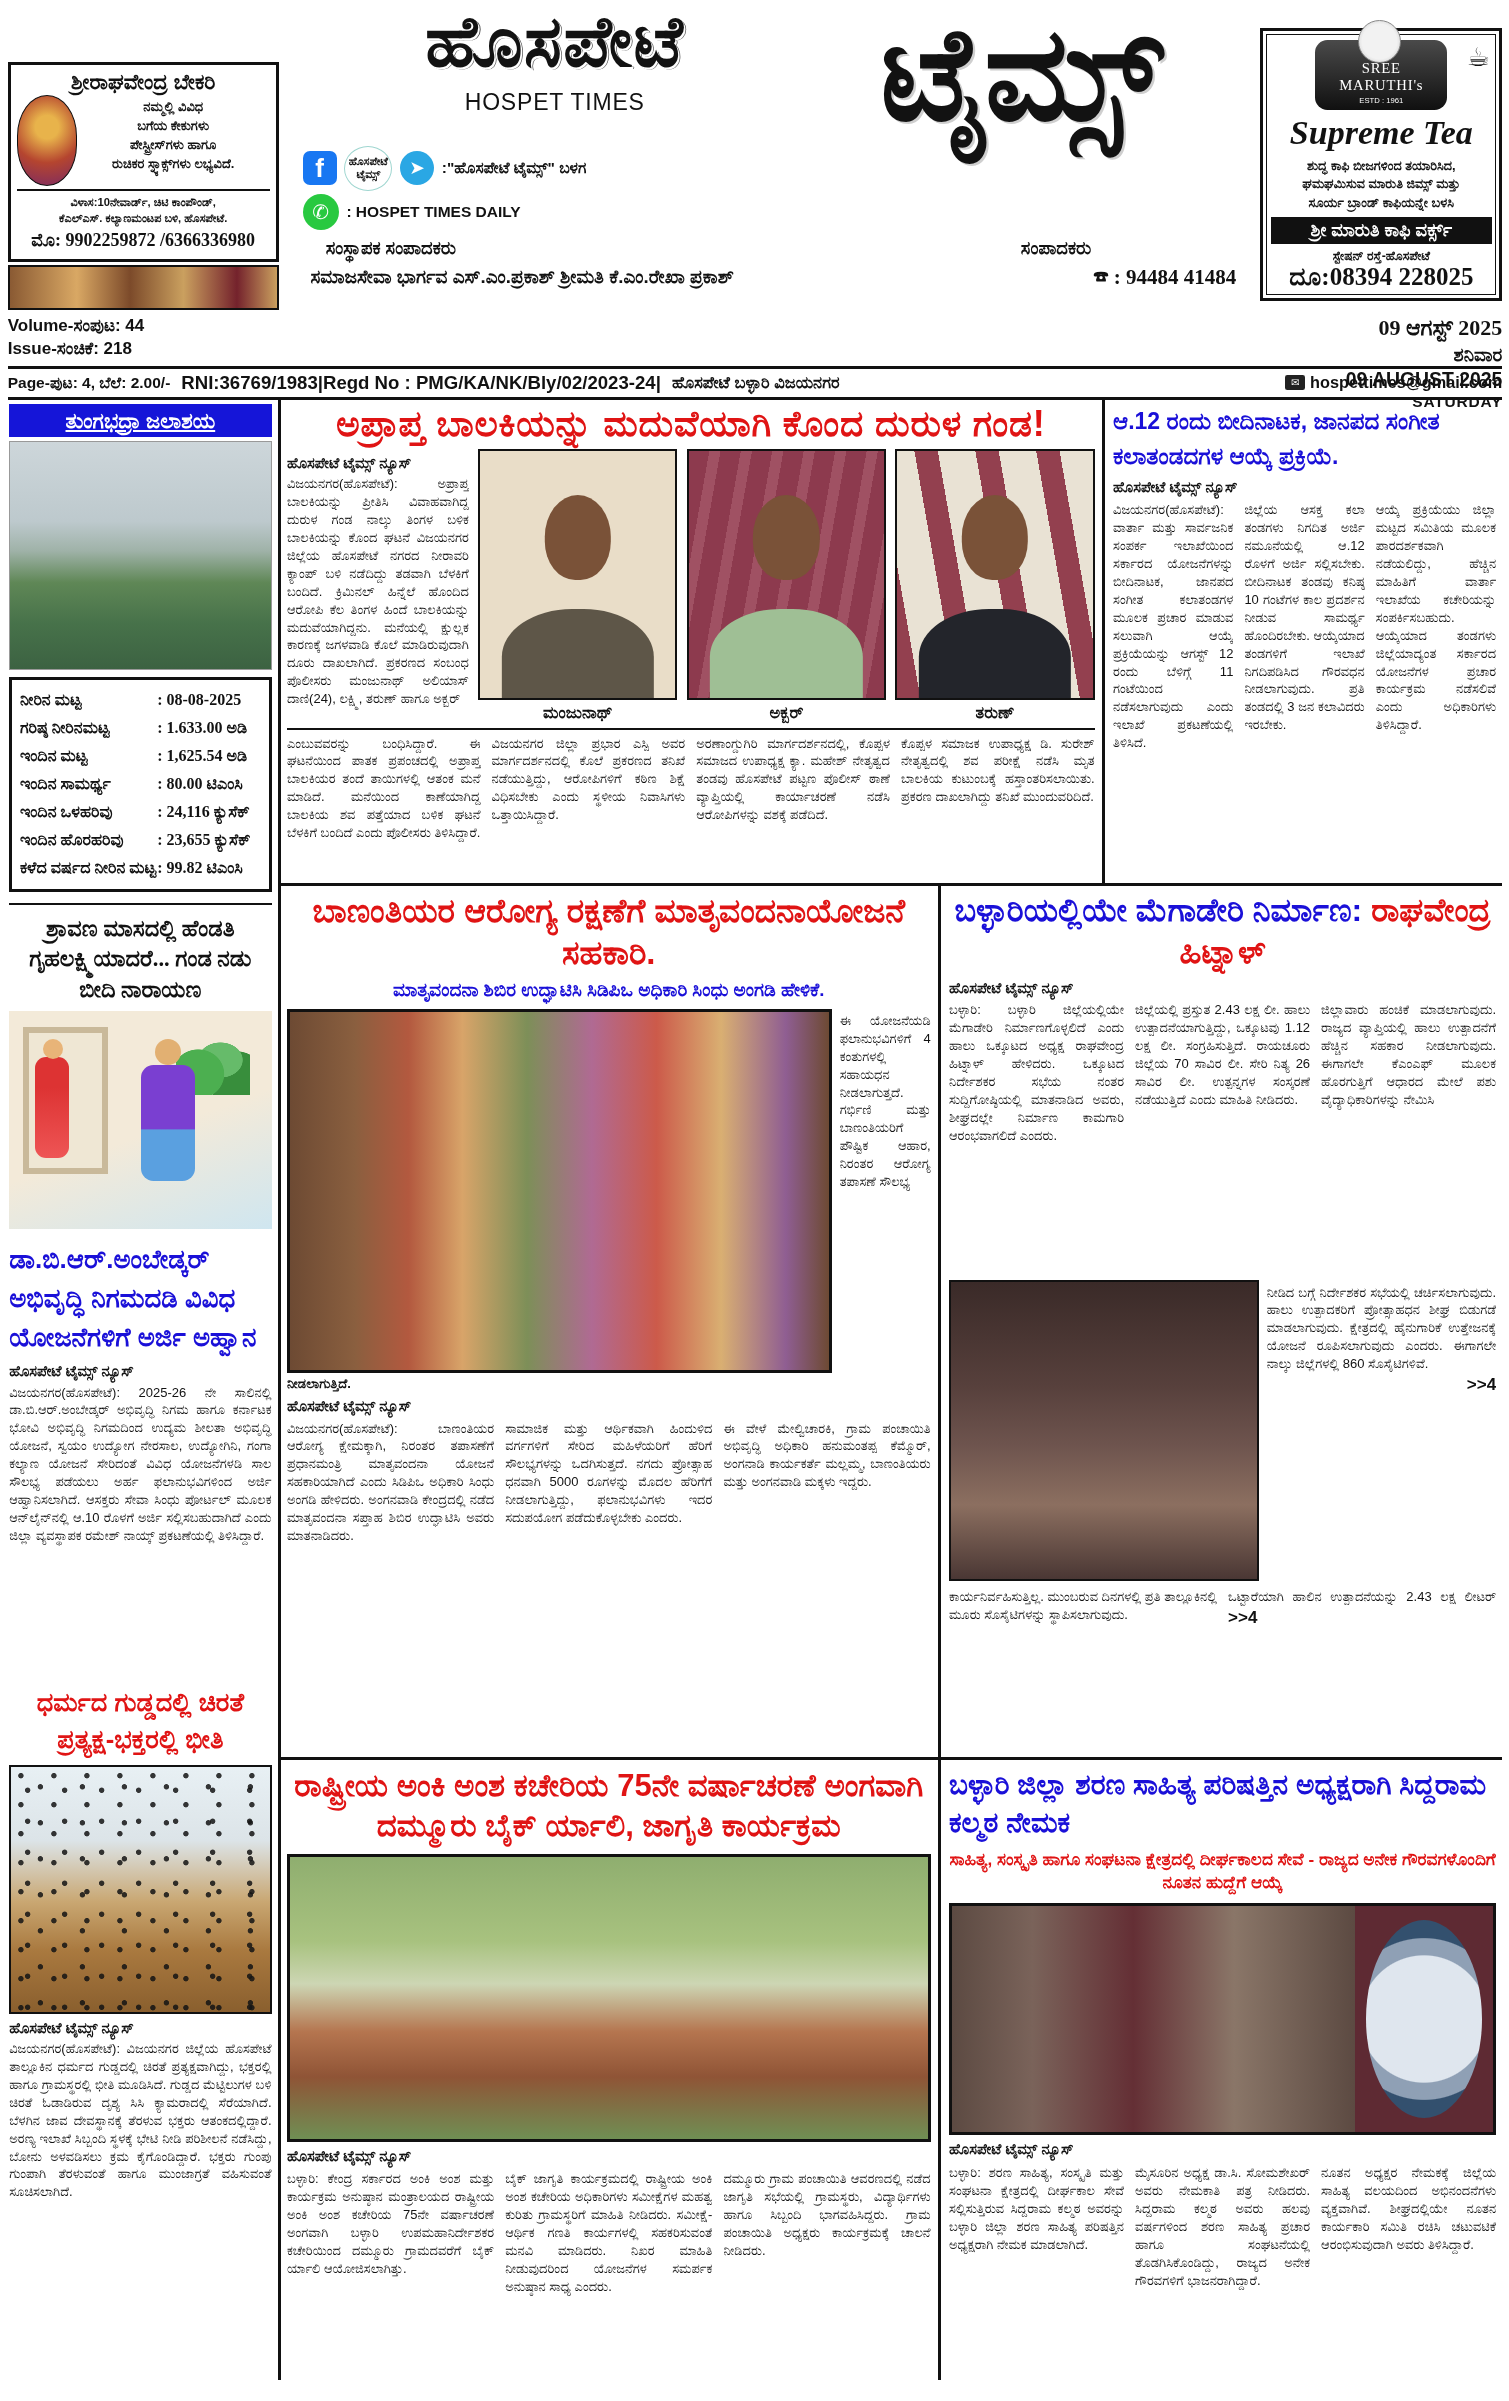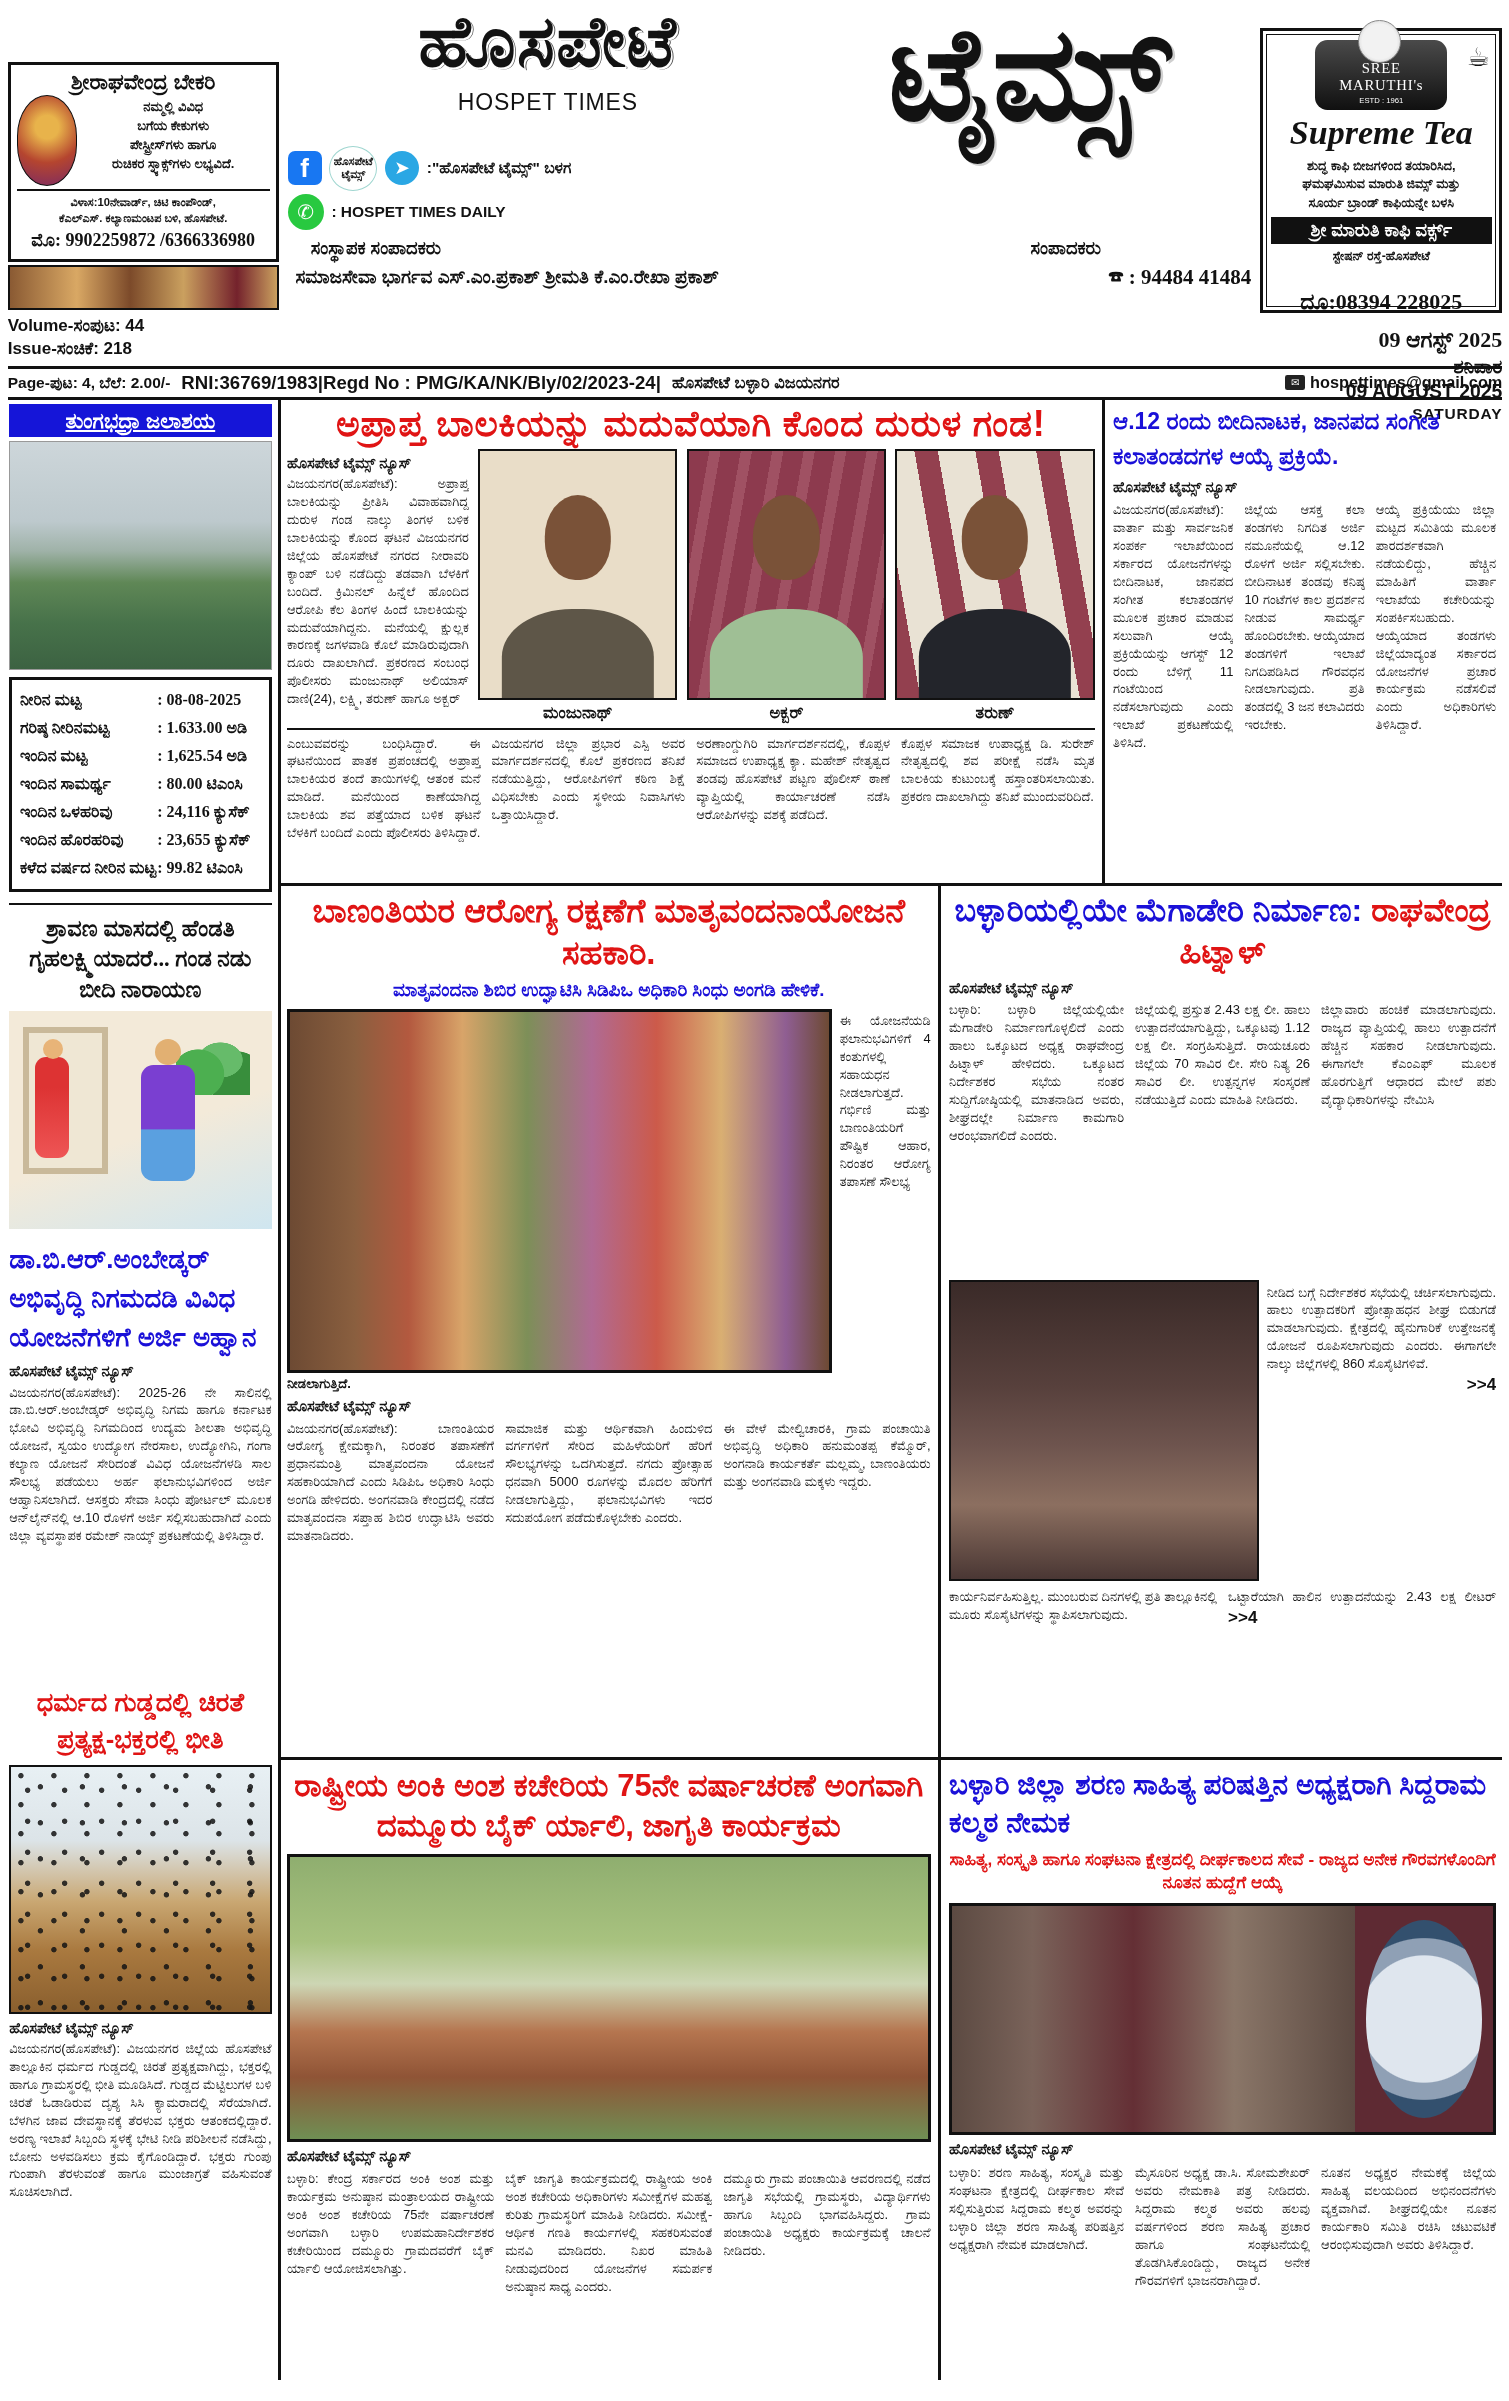--- a/index.html
+++ b/index.html
@@ -1,21 +1,21 @@
 <!DOCTYPE html>
 <html lang="kn" style="font-size:12.4px"><head>
 <meta charset="utf-8">
 <style>
   html,body{margin:0;padding:0;background:#e8e8e8;}
   .page{width:1510px;height:2401px;background:#ffffff;position:relative;margin:0 auto;
         font-family:"Liberation Sans","DejaVu Sans",sans-serif;color:#121212;overflow:hidden;
         box-sizing:border-box;padding:6.2px 7.7px;}
   *{box-sizing:border-box;}
   
-  .header{display:flex;gap:9px;height:358px;}
+  .header{display:flex;gap:24px;height:358px;}
   .h-left{width:271px;display:flex;flex-direction:column;}
   .bakery-ad{border:3.1px solid #111;padding:4.6px 6.2px;height:200px;margin-top:56px;position:relative;}
   .bakery-title{font-weight:bold;font-size:21px;text-align:center;}
   .bakery-body{display:flex;margin-top:1.5px;}
   .deity{width:60px;height:91px;border:1.5px solid #111;border-radius:50%/45%;
          background:radial-gradient(circle at 50% 35%,#e8b34b 18%,#b5452f 55%,#7c2a63 100%);flex:none;}
   .bakery-lines{flex:1;font-weight:bold;font-size:13px;text-align:center;line-height:1.45;padding-top:3.1px;}
   .bakery-addr{border-top:2.3px solid #111;margin-top:3.1px;padding-top:2.3px;font-weight:bold;
                font-size:11.2px;text-align:center;line-height:1.5;}
   .bakery-phone{font-weight:bold;font-size:18px;text-align:center;font-family:"Liberation Serif",serif;}
@@ -52,21 +52,21 @@
   .tea-badge{width:132px;margin:0 auto;background:linear-gradient(180deg,#4a4a4a,#101010);color:#fff;
              border-radius:12.4px;padding:20px 4.6px 4.6px;position:relative;}
   .tea-logo{width:43px;height:43px;border-radius:50%;background:radial-gradient(circle,#f2f2f2 60%,#bbb);
             border:1.5px solid #888;position:absolute;top:-20px;left:43px;}
   .tea-brand{font-family:"Liberation Serif",serif;font-size:14.7px;letter-spacing:0.8px;}
   .tea-estd{font-size:7.7px;margin-top:1.5px;}
   .tea-product{font-family:"Liberation Serif",serif;font-style:italic;font-size:34px;font-weight:bold;margin-top:4.6px;}
   .tea-lines{font-weight:bold;font-size:12.8px;line-height:1.45;margin-top:4.6px;}
   .tea-shop{background:#111;color:#fff;font-weight:bold;font-size:18px;padding:3.1px 1.5px;margin-top:4.6px;}
   .tea-addr{font-weight:bold;font-size:12.4px;margin-top:4.6px;}
-  .tea-phone{font-weight:900;font-size:22px;font-family:"Liberation Serif",serif;margin-top:26px;}
+  .tea-phone{font-weight:900;font-size:25px;font-family:"Liberation Serif",serif;}
   .date-block{text-align:right;margin-top:13px;line-height:1.3;}
   .date-kn{font-weight:900;font-size:22px;font-family:"Liberation Serif",serif;}
   .day-kn{font-weight:bold;font-size:18.6px;}
   .date-en{font-weight:900;font-size:19.4px;}
   .day-en{font-weight:900;font-size:15.5px;letter-spacing:0.8px;}
   
   .info-bar{border-top:3.9px solid #111;border-bottom:3.1px solid #111;display:flex;align-items:center;
             gap:11px;height:34px;font-weight:900;margin-top:1.5px;}
   .info-price{font-size:15.5px;white-space:nowrap;}
   .info-rni{font-size:18.6px;white-space:nowrap;}

